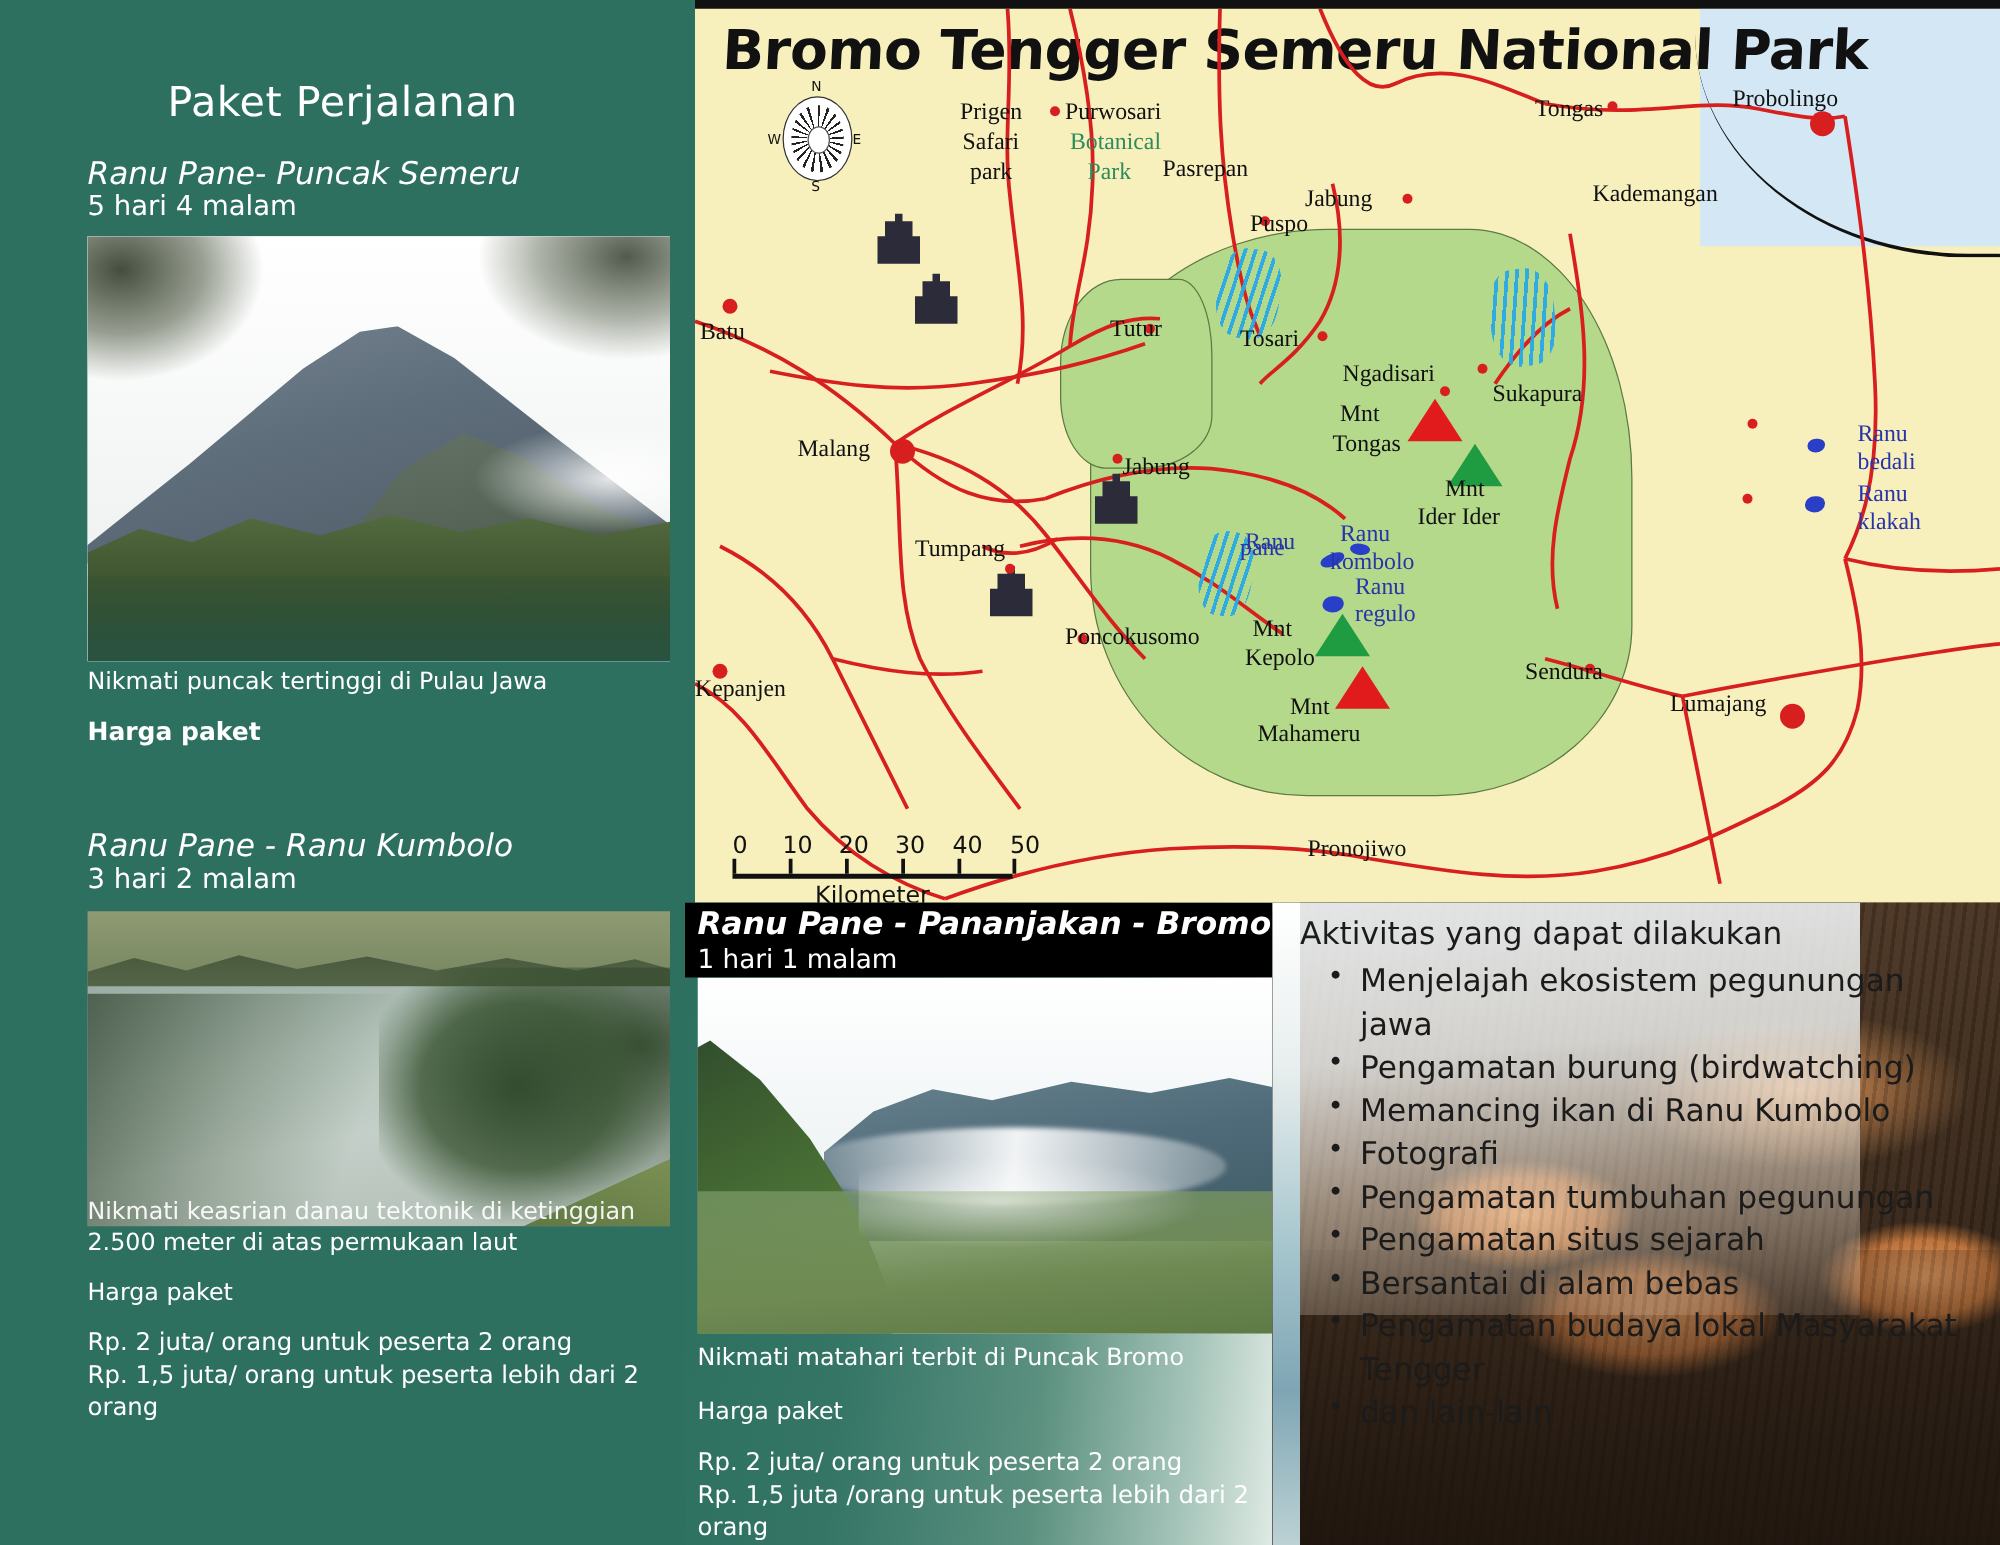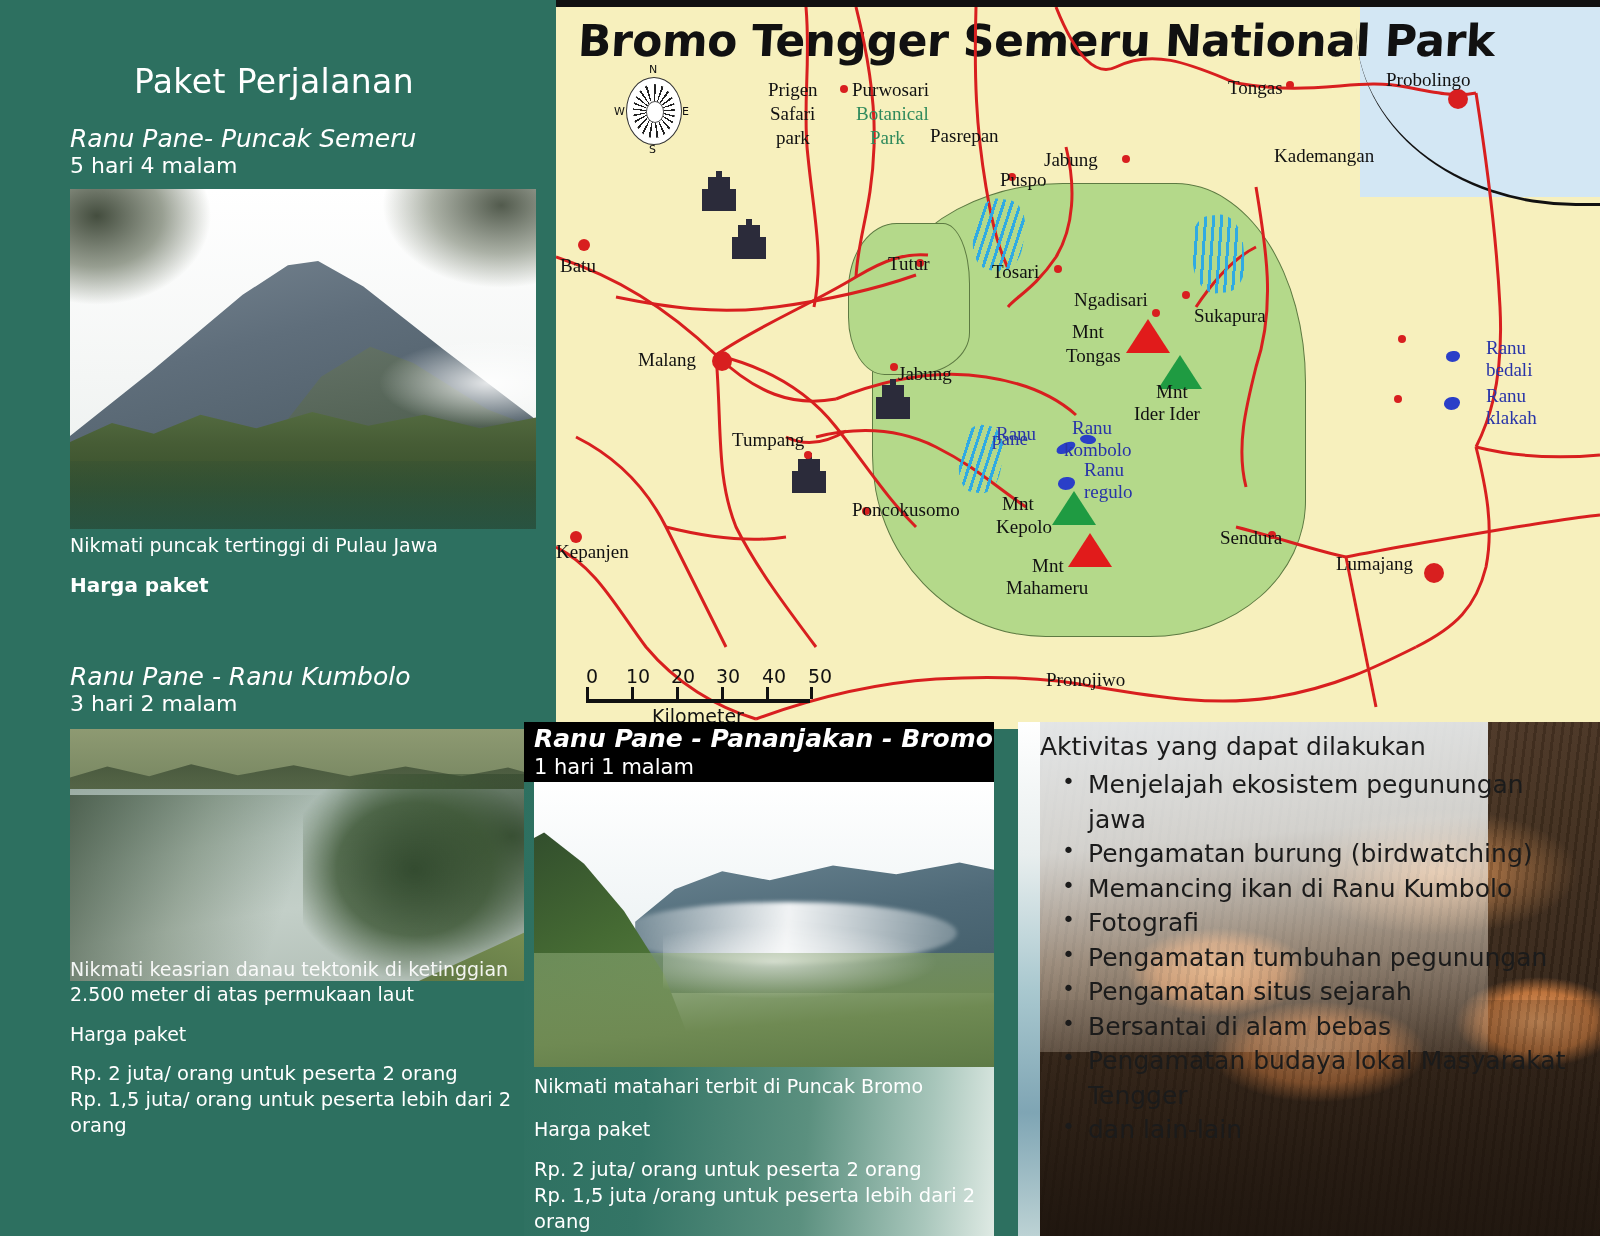--- a/index.html
+++ b/index.html
@@ -117,21 +117,21 @@
       #222 238deg 243deg,#fff 243deg 255deg,#222 255deg 260deg,#fff 260deg 272deg,
       #222 272deg 277deg,#fff 277deg 289deg,#222 289deg 294deg,#fff 294deg 306deg,
       #222 306deg 311deg,#fff 311deg 323deg,#222 323deg 328deg,#fff 328deg 340deg,
       #222 340deg 345deg,#fff 345deg 360deg);}
   .compass-rose::after{content:"";position:absolute;left:35%;top:35%;width:30%;height:30%;
     border-radius:50%;background:#fff;border:1px solid #555;}
   .cdir{position:absolute;font-size:11px;color:#111;}
   svg.roads{position:absolute;left:0;top:0;width:1044px;height:722px;}
 
   
-  .mid{position:absolute;left:524px;top:722px;width:470px;height:514px;
+  .mid{position:absolute;left:548px;top:722px;width:470px;height:514px;
        background:linear-gradient(95deg,#2d7060 0%,#347566 30%,#5b907f 62%,#a8c6bb 86%,#dfeae4 100%);
        overflow:hidden;}
   .mid-bar{position:absolute;left:0;top:0;width:470px;height:60px;background:#000;}
   .mid-title{position:absolute;left:10px;top:2px;color:#fff;font-size:25px;
     font-style:italic;font-weight:bold;white-space:nowrap;}
   .mid-dur{position:absolute;left:10px;top:33px;color:#fff;font-size:21px;}
   .mid-photo{position:absolute;left:10px;top:60px;width:460px;height:285px;overflow:hidden;}
   .c-sky{position:absolute;inset:0;background:linear-gradient(#ffffff 0%,#f2f6f7 40%,#dfeaea 100%);}
   .c-far{position:absolute;left:22%;top:22%;width:86%;height:52%;
     background:linear-gradient(170deg,#6d8794 0%,#4f6a78 50%,#3f5a66 100%);

